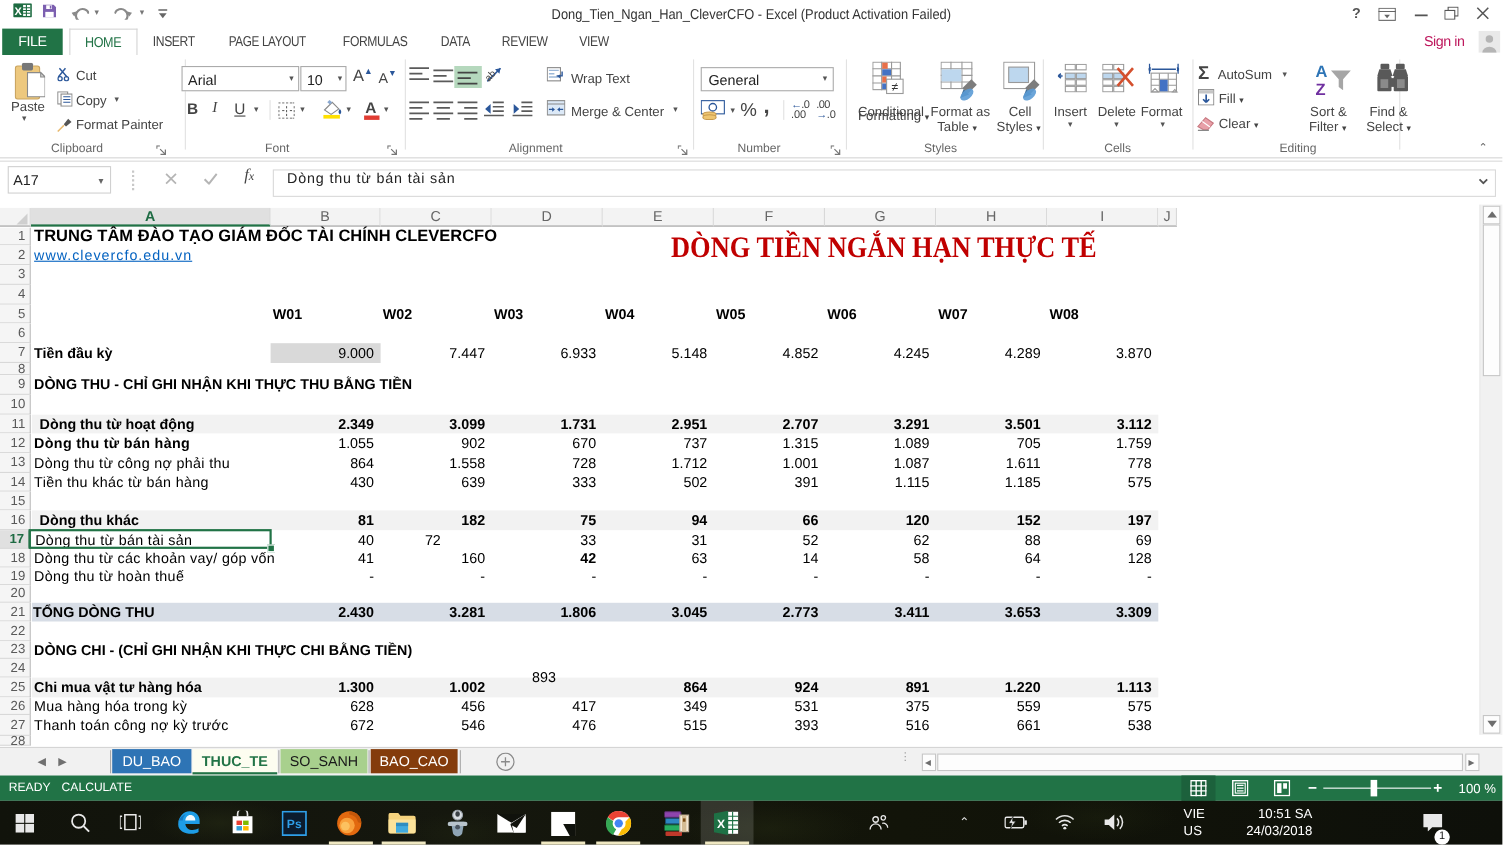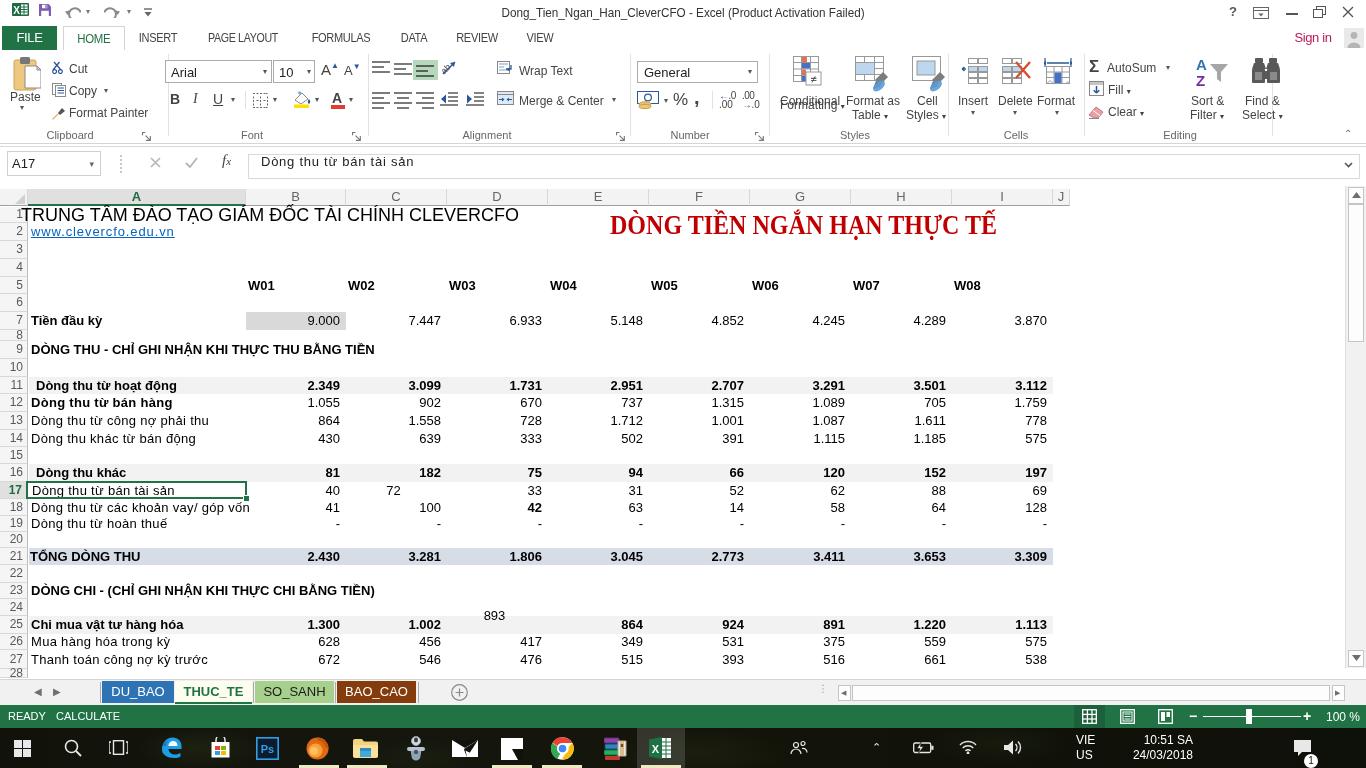--- a/index.html
+++ b/index.html
@@ -503,21 +503,21 @@
 <div class="rowhdr" style="top:418px;height:17px;line-height:16px">24</div>
 <div class="rowhdr" style="top:435px;height:18px;line-height:17px">25</div>
 <div class="rowhdr" style="top:453px;height:16px;line-height:15px">26</div>
 <div class="rowhdr" style="top:469px;height:19px;line-height:18px">27</div>
 <div class="rowhdr" style="top:488px;height:9px;line-height:8px">28</div>
 <div class="abs" style="left:246px;top:131px;width:100px;height:18px;background:#d9d9d9"></div>
 <div class="abs" style="left:29px;top:196px;width:1024px;height:17px;background:#f2f2f2"></div>
 <div class="abs" style="left:29px;top:283px;width:1024px;height:18px;background:#f2f2f2"></div>
 <div class="abs" style="left:29px;top:367px;width:1024px;height:17px;background:#d7dde6"></div>
 <div class="abs" style="left:29px;top:435px;width:1024px;height:18px;background:#f2f2f2"></div>
-<div class="abs" style="left:21px;top:26px;height:16px;line-height:16px;font-size:18px;font-weight:normal;white-space:nowrap">TRUNG TÂM ĐÀO TẠO GIÁM ĐỐC TÀI CHÍNH CLEVERCFO</div>
+<div class="abs" style="left:31px;top:26px;height:16px;line-height:16px;font-size:15px;font-weight:bold;white-space:nowrap">TRUNG TÂM ĐÀO TẠO GIÁM ĐỐC TÀI CHÍNH CLEVERCFO</div>
 <div class="abs" style="left:31px;top:42px;height:18px;line-height:18px;font-size:13px;color:#0563c1;text-decoration:underline;letter-spacing:0.9px">www.clevercfo.edu.vn</div>
 <div class="abs" style="left:610px;top:29px;width:400px;font-family:'Liberation Serif',serif;font-weight:bold;font-size:27px;color:#c00000;white-space:nowrap;transform:scaleX(0.89);transform-origin:0 0">DÒNG TIỀN NGẮN HẠN THỰC TẾ</div>
 <div class="abs" style="left:248px;top:96px;height:17px;line-height:17px;font-size:13px;font-weight:bold">W01</div>
 <div class="abs" style="left:348px;top:96px;height:17px;line-height:17px;font-size:13px;font-weight:bold">W02</div>
 <div class="abs" style="left:449px;top:96px;height:17px;line-height:17px;font-size:13px;font-weight:bold">W03</div>
 <div class="abs" style="left:550px;top:96px;height:17px;line-height:17px;font-size:13px;font-weight:bold">W04</div>
 <div class="abs" style="left:651px;top:96px;height:17px;line-height:17px;font-size:13px;font-weight:bold">W05</div>
 <div class="abs" style="left:752px;top:96px;height:17px;line-height:17px;font-size:13px;font-weight:bold">W06</div>
 <div class="abs" style="left:853px;top:96px;height:17px;line-height:17px;font-size:13px;font-weight:bold">W07</div>
 <div class="abs" style="left:954px;top:96px;height:17px;line-height:17px;font-size:13px;font-weight:bold">W08</div>
@@ -551,21 +551,21 @@
 <div class="abs" style="left:952px;top:213px;width:95px;height:18px;line-height:18px;font-size:13px;font-weight:normal;text-align:right">1.759</div>
 <div class="abs" style="left:31px;top:231px;height:18px;line-height:18px;font-size:13px;font-weight:normal;white-space:nowrap;letter-spacing:0.3px">Dòng thu từ công nợ phải thu</div>
 <div class="abs" style="left:245px;top:231px;width:95px;height:18px;line-height:18px;font-size:13px;font-weight:normal;text-align:right">864</div>
 <div class="abs" style="left:346px;top:231px;width:95px;height:18px;line-height:18px;font-size:13px;font-weight:normal;text-align:right">1.558</div>
 <div class="abs" style="left:447px;top:231px;width:95px;height:18px;line-height:18px;font-size:13px;font-weight:normal;text-align:right">728</div>
 <div class="abs" style="left:548px;top:231px;width:95px;height:18px;line-height:18px;font-size:13px;font-weight:normal;text-align:right">1.712</div>
 <div class="abs" style="left:649px;top:231px;width:95px;height:18px;line-height:18px;font-size:13px;font-weight:normal;text-align:right">1.001</div>
 <div class="abs" style="left:750px;top:231px;width:95px;height:18px;line-height:18px;font-size:13px;font-weight:normal;text-align:right">1.087</div>
 <div class="abs" style="left:851px;top:231px;width:95px;height:18px;line-height:18px;font-size:13px;font-weight:normal;text-align:right">1.611</div>
 <div class="abs" style="left:952px;top:231px;width:95px;height:18px;line-height:18px;font-size:13px;font-weight:normal;text-align:right">778</div>
-<div class="abs" style="left:31px;top:249px;height:17px;line-height:17px;font-size:13px;font-weight:normal;white-space:nowrap;letter-spacing:0.3px">Dòng thu khác từ bán động</div>
+<div class="abs" style="left:31px;top:249px;height:17px;line-height:17px;font-size:13px;font-weight:normal;white-space:nowrap;letter-spacing:0.3px">Tiền thu khác từ bán hàng</div>
 <div class="abs" style="left:245px;top:249px;width:95px;height:17px;line-height:17px;font-size:13px;font-weight:normal;text-align:right">430</div>
 <div class="abs" style="left:346px;top:249px;width:95px;height:17px;line-height:17px;font-size:13px;font-weight:normal;text-align:right">639</div>
 <div class="abs" style="left:447px;top:249px;width:95px;height:17px;line-height:17px;font-size:13px;font-weight:normal;text-align:right">333</div>
 <div class="abs" style="left:548px;top:249px;width:95px;height:17px;line-height:17px;font-size:13px;font-weight:normal;text-align:right">502</div>
 <div class="abs" style="left:649px;top:249px;width:95px;height:17px;line-height:17px;font-size:13px;font-weight:normal;text-align:right">391</div>
 <div class="abs" style="left:750px;top:249px;width:95px;height:17px;line-height:17px;font-size:13px;font-weight:normal;text-align:right">1.115</div>
 <div class="abs" style="left:851px;top:249px;width:95px;height:17px;line-height:17px;font-size:13px;font-weight:normal;text-align:right">1.185</div>
 <div class="abs" style="left:952px;top:249px;width:95px;height:17px;line-height:17px;font-size:13px;font-weight:normal;text-align:right">575</div>
 <div class="abs" style="left:36px;top:283px;height:18px;line-height:18px;font-size:13px;font-weight:bold;white-space:nowrap">Dòng thu khác</div>
 <div class="abs" style="left:245px;top:283px;width:95px;height:18px;line-height:18px;font-size:13px;font-weight:bold;text-align:right">81</div>
@@ -580,21 +580,21 @@
 <div class="abs" style="left:245px;top:301px;width:95px;height:17px;line-height:17px;font-size:13px;font-weight:normal;text-align:right">40</div>
 <div class="abs" style="left:346px;top:301px;width:95px;height:17px;line-height:17px;font-size:13px;font-weight:normal;text-align:center">72</div>
 <div class="abs" style="left:447px;top:301px;width:95px;height:17px;line-height:17px;font-size:13px;font-weight:normal;text-align:right">33</div>
 <div class="abs" style="left:548px;top:301px;width:95px;height:17px;line-height:17px;font-size:13px;font-weight:normal;text-align:right">31</div>
 <div class="abs" style="left:649px;top:301px;width:95px;height:17px;line-height:17px;font-size:13px;font-weight:normal;text-align:right">52</div>
 <div class="abs" style="left:750px;top:301px;width:95px;height:17px;line-height:17px;font-size:13px;font-weight:normal;text-align:right">62</div>
 <div class="abs" style="left:851px;top:301px;width:95px;height:17px;line-height:17px;font-size:13px;font-weight:normal;text-align:right">88</div>
 <div class="abs" style="left:952px;top:301px;width:95px;height:17px;line-height:17px;font-size:13px;font-weight:normal;text-align:right">69</div>
 <div class="abs" style="left:31px;top:318px;height:17px;line-height:17px;font-size:13px;font-weight:normal;white-space:nowrap;letter-spacing:0.3px">Dòng thu từ các khoản vay/ góp vốn</div>
 <div class="abs" style="left:245px;top:318px;width:95px;height:17px;line-height:17px;font-size:13px;font-weight:normal;text-align:right">41</div>
-<div class="abs" style="left:346px;top:318px;width:95px;height:17px;line-height:17px;font-size:13px;font-weight:normal;text-align:right">100</div>
+<div class="abs" style="left:346px;top:318px;width:95px;height:17px;line-height:17px;font-size:13px;font-weight:normal;text-align:right">160</div>
 <div class="abs" style="left:447px;top:318px;width:95px;height:17px;line-height:17px;font-size:13px;font-weight:bold;text-align:right">42</div>
 <div class="abs" style="left:548px;top:318px;width:95px;height:17px;line-height:17px;font-size:13px;font-weight:normal;text-align:right">63</div>
 <div class="abs" style="left:649px;top:318px;width:95px;height:17px;line-height:17px;font-size:13px;font-weight:normal;text-align:right">14</div>
 <div class="abs" style="left:750px;top:318px;width:95px;height:17px;line-height:17px;font-size:13px;font-weight:normal;text-align:right">58</div>
 <div class="abs" style="left:851px;top:318px;width:95px;height:17px;line-height:17px;font-size:13px;font-weight:normal;text-align:right">64</div>
 <div class="abs" style="left:952px;top:318px;width:95px;height:17px;line-height:17px;font-size:13px;font-weight:normal;text-align:right">128</div>
 <div class="abs" style="left:31px;top:335px;height:16px;line-height:16px;font-size:13px;font-weight:normal;white-space:nowrap;letter-spacing:0.3px">Dòng thu từ hoàn thuế</div>
 <div class="abs" style="left:245px;top:335px;width:95px;height:16px;line-height:16px;font-size:13px;font-weight:normal;text-align:right">-</div>
 <div class="abs" style="left:346px;top:335px;width:95px;height:16px;line-height:16px;font-size:13px;font-weight:normal;text-align:right">-</div>
 <div class="abs" style="left:447px;top:335px;width:95px;height:16px;line-height:16px;font-size:13px;font-weight:normal;text-align:right">-</div>

